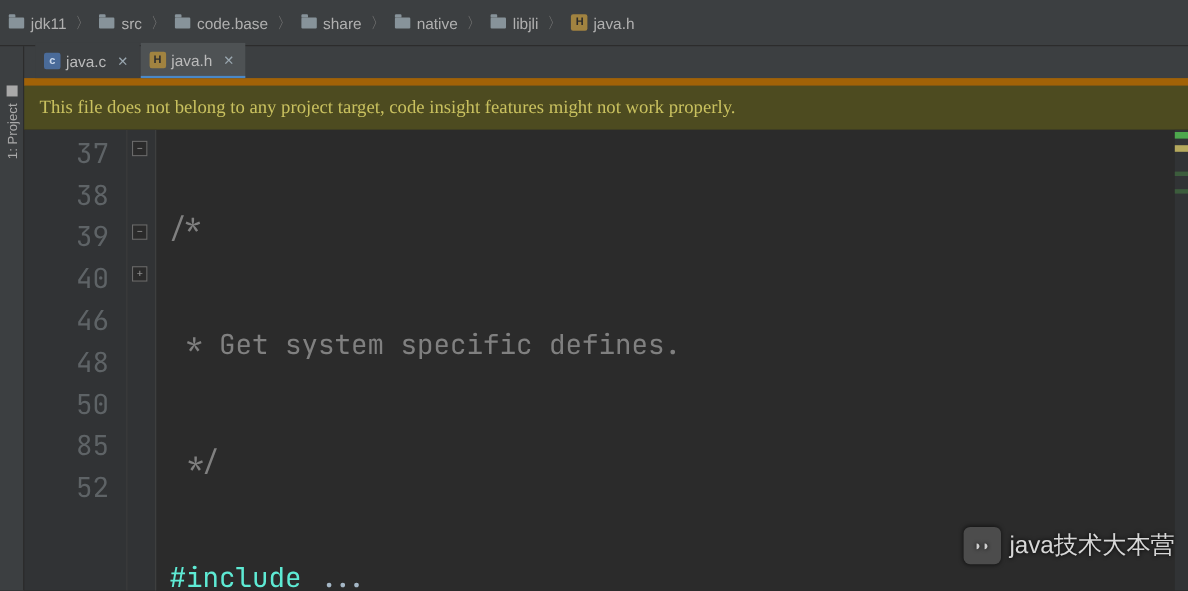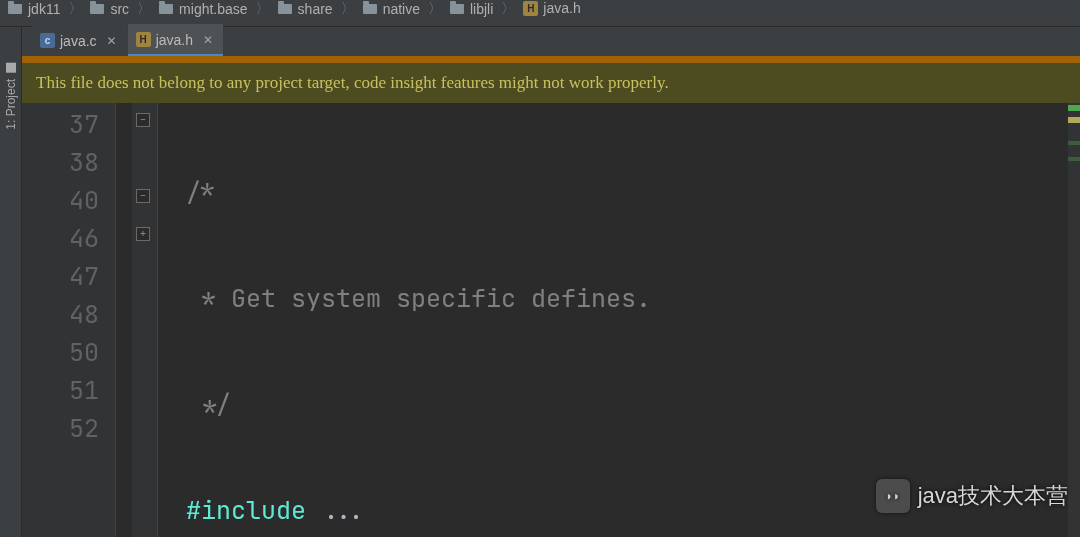--- a/index.html
+++ b/index.html
@@ -1,22 +1,22 @@
 <!DOCTYPE html>
 <html><head>
 <meta charset="utf-8">
 <style>
   * { box-sizing: border-box; margin: 0; padding: 0; }
   html, body { width: 1080px; height: 537px; overflow: hidden; font-family: "Segoe UI", Arial, sans-serif; background: #2b2b2b; color: #bbb; }
   .root { display: flex; flex-direction: column; height: 100%; }
 
   
   .crumbs {
-    height: 27px; background: #3c3f41; border-bottom: 1px solid #2b2b2b;
-    display: flex; align-items: flex-start; padding: 0 8px; font-size: 14px; color: #b0b0b0;
+    height: 42px; background: #3c3f41; border-bottom: 1px solid #2b2b2b;
+    display: flex; align-items: center; padding: 0 8px; font-size: 14px; color: #b0b0b0;
   }
   .crumb { display: inline-flex; align-items: center; }
   .crumb .sep { color: #777; margin: 0 8px; }
   .folder-icon { display:inline-block; width:14px; height:10px; background:#87939a; border-radius:1px; margin-right:6px; position:relative; }
   .folder-icon::before { content:""; position:absolute; top:-3px; left:0; width:6px; height:3px; background:#87939a; border-radius:1px 1px 0 0;}
   .h-icon {
     display:inline-flex; align-items:center; justify-content:center;
     width:15px; height:15px; margin-right:5px; background:#a18340; border-radius:2px;
     color:#2b2b2b; font-weight:bold; font-size:10px; line-height:15px;
   }
@@ -99,21 +99,21 @@
         <span>jdk11</span>
         <span class="sep">〉</span>
       </span>
     <span class="crumb">
         <span class="folder-icon"></span>
         <span>src</span>
         <span class="sep">〉</span>
       </span>
     <span class="crumb">
         <span class="folder-icon"></span>
-        <span>might.base</span>
+        <span>code.base</span>
         <span class="sep">〉</span>
       </span>
     <span class="crumb">
         <span class="folder-icon"></span>
         <span>share</span>
         <span class="sep">〉</span>
       </span>
     <span class="crumb">
         <span class="folder-icon"></span>
         <span>native</span>
@@ -151,30 +151,30 @@
           <span class="h-icon"></span>
           <span>java.h</span>
           <span class="close">✕</span>
         </div>
       </div>
 
       <div class="banner">
         <span>This file does not belong to any project target, code insight features might not work properly.</span>
       </div>
 
-      <div class="code-area" style="position:relative;gap:16px;">
+      <div class="code-area" style="position:relative;">
         <div class="gutter">
           <div>37</div>
           <div>38</div>
+          <div>39</div>
           <div>40</div>
           <div>46</div>
-          <div>47</div>
           <div>48</div>
           <div>50</div>
-          <div>51</div>
+          <div>85</div>
           <div>52</div>
         </div>
         <div class="foldcol">
           <div class="foldmark" style="top:10px;">–</div>
           <div class="foldmark" style="top:86px;">–</div>
           <div class="foldmark" style="top:124px;">+</div>
         </div>
         <div class="code">
           <div class="line"><span class="cmt">/*</span></div>
           <div class="line"><span class="cmt"> * Get system specific defines.</span></div>

